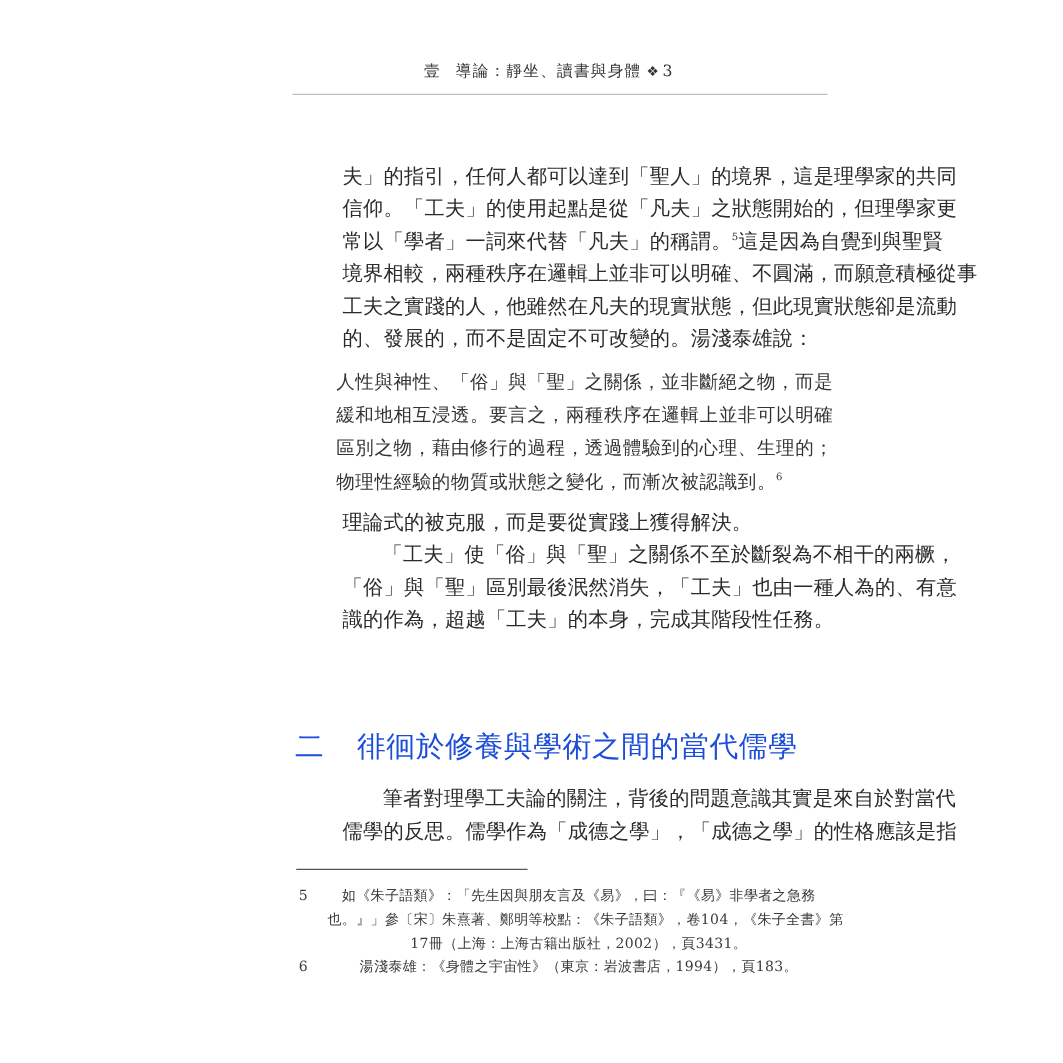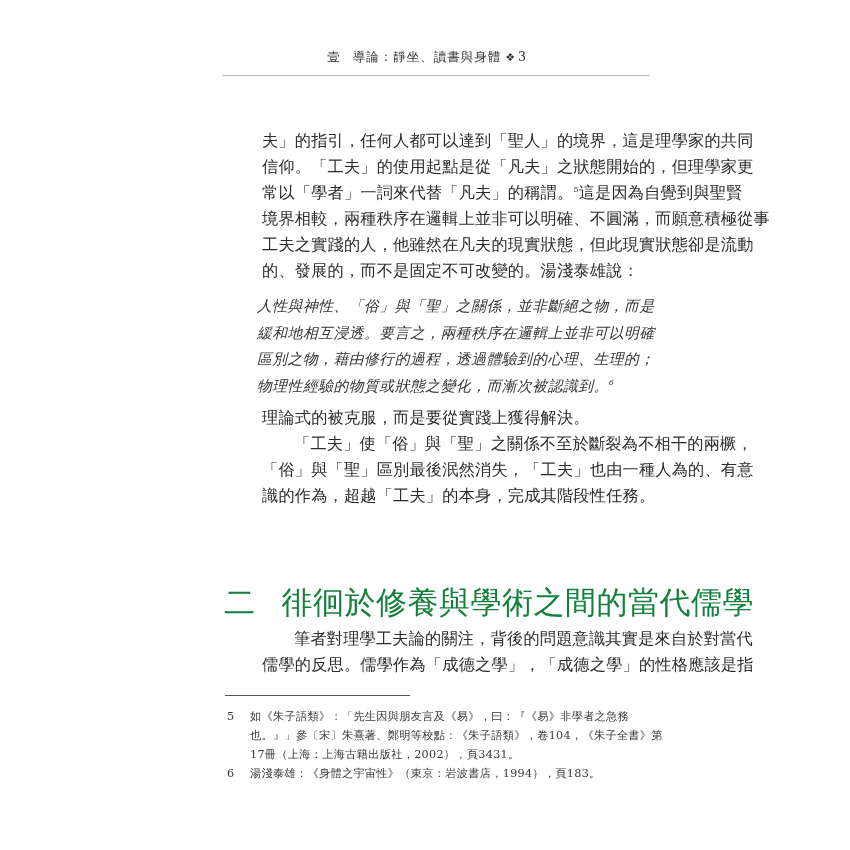--- a/index.html
+++ b/index.html
@@ -1,20 +1,20 @@
 <!DOCTYPE html>
 <html><head>
   <meta charset="utf-8">
   <style>
     html, body { margin: 0; padding: 0; }
     body {
       width: 850px; height: 850px; background: #ffffff; position: relative; overflow: hidden;
       font-family: "DejaVu Serif", "Liberation Serif", serif; color: #2a2a2a;
     }
-    .page { position: absolute; left: 0; top: 0; width: 717px; height: 850px; }
+    .page { position: absolute; left: 12px; top: 0; width: 717px; height: 850px; }
     .running-head {
       position: absolute; right: 190px; top: 49px;
       font-size: 12.5px; letter-spacing: 1px; color: #333;
       white-space: nowrap;
     }
     .running-head .chap { margin-right: 12px; }
     .running-head .orn { font-size: 11px; margin: 0 2px 0 4px; }
     .head-rule {
       position: absolute; left: 222px; width: 428px; top: 75px; height: 1px; background: #bdbdbd;
     }
@@ -24,36 +24,36 @@
       text-align: justify;
       margin-left: 38px;
     }
     .line { display: block; white-space: nowrap; height: 26px; text-align-last: justify; }
     .line.last { text-align-last: left; }
     .indent { padding-left: 32px; }
     .quote {
       position: absolute; left: 257px; width: 393px;
       font-size: 14.8px; line-height: 26.5px; letter-spacing: 0.5px; color: #333;
     }
-    .quote .line { height: 26.5px; font-style: italic; }
+    .quote .line { height: 26.5px; }
     sup { font-size: 8px; vertical-align: super; line-height: 0; }
     .section-heading {
       position: absolute; left: 224px; top: 582px;
       font-family: "DejaVu Sans", "Liberation Sans", sans-serif;
-      font-size: 31px; font-weight: 500; color: #15803d; letter-spacing: 0.5px; white-space: nowrap;
+      font-size: 23px; font-weight: 500; color: #1d4ed8; letter-spacing: 0.5px; white-space: nowrap;
     }
     .section-heading .num { margin-right: 26px; }
     .fn-rule { position: absolute; left: 225px; top: 695px; width: 185px; height: 1px; background: #555; }
     .footnotes {
       position: absolute; left: 224px; width: 428px; top: 707px;
       font-size: 11.2px; line-height: 19px; color: #3a3a3a; letter-spacing: 0.3px;
     }
     .fn { position: relative; padding-left: 26px; }
     .fn .fn-num { position: absolute; left: 3px; top: 0; }
-    .fn .fline { display: block; white-space: nowrap; height: 19px; }
+    .fn .fline { display: block; white-space: nowrap; height: 19px; text-align: center; }
   </style>
 </head>
 <body>
 
 <div class="page">
 
   <div class="running-head">
     <span class="chap">壹</span><span>導論：靜坐、讀書與身體</span><span class="orn">❖</span><span>3</span>
   </div>
   <div class="head-rule"></div>

